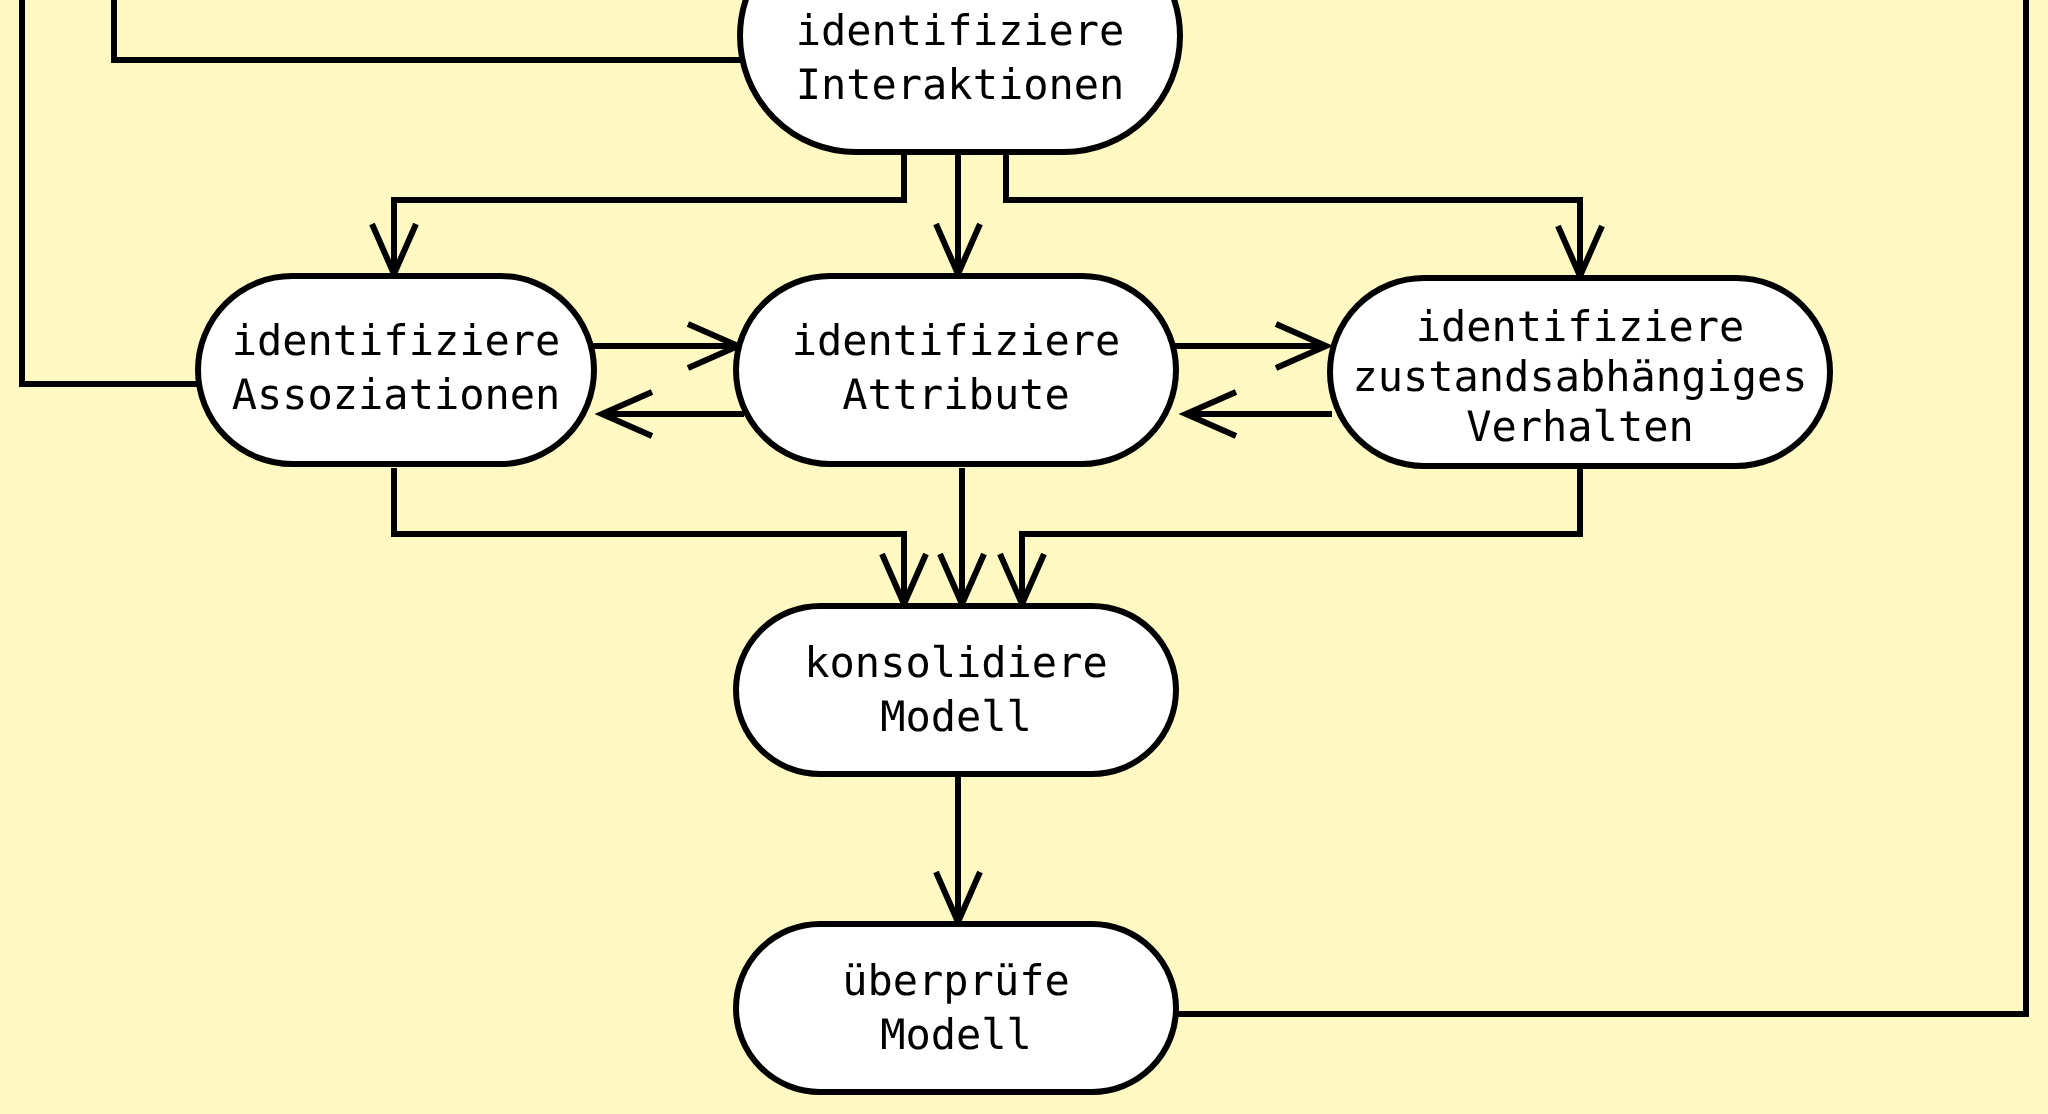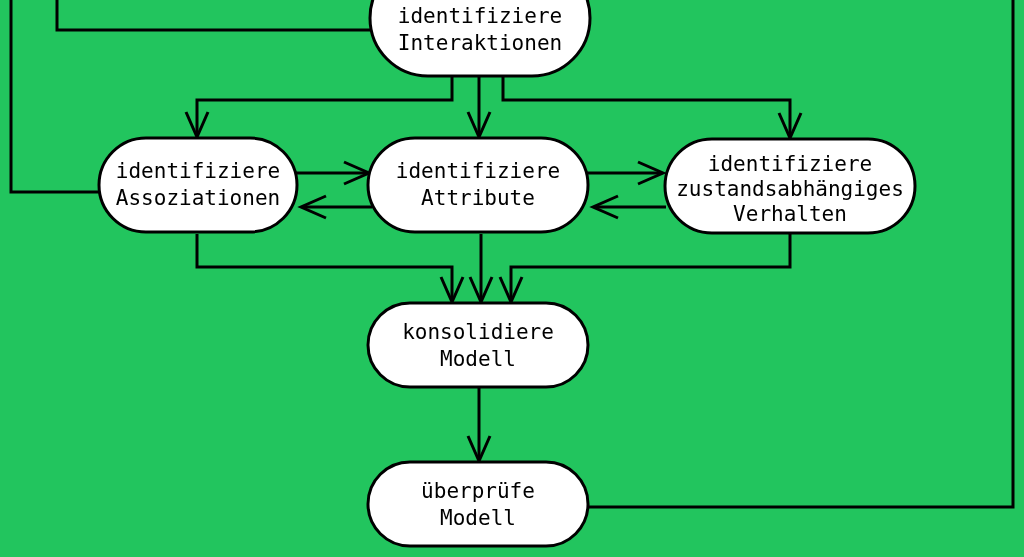--- a/index.html
+++ b/index.html
@@ -4,21 +4,21 @@
 <style>
   html, body {
     margin: 0;
     padding: 0;
     background: #ffffff;
   }
   #canvas {
     position: relative;
     width: 1024px;
     height: 557px;
-    background: #22c55e;
+    background: #fef9c3;
     overflow: hidden;
     font-family: "DejaVu Sans Mono", "Liberation Mono", monospace;
   }
   #flow-svg {
     position: absolute;
     top: 0;
     left: 0;
     width: 1024px;
     height: 557px;
   }

